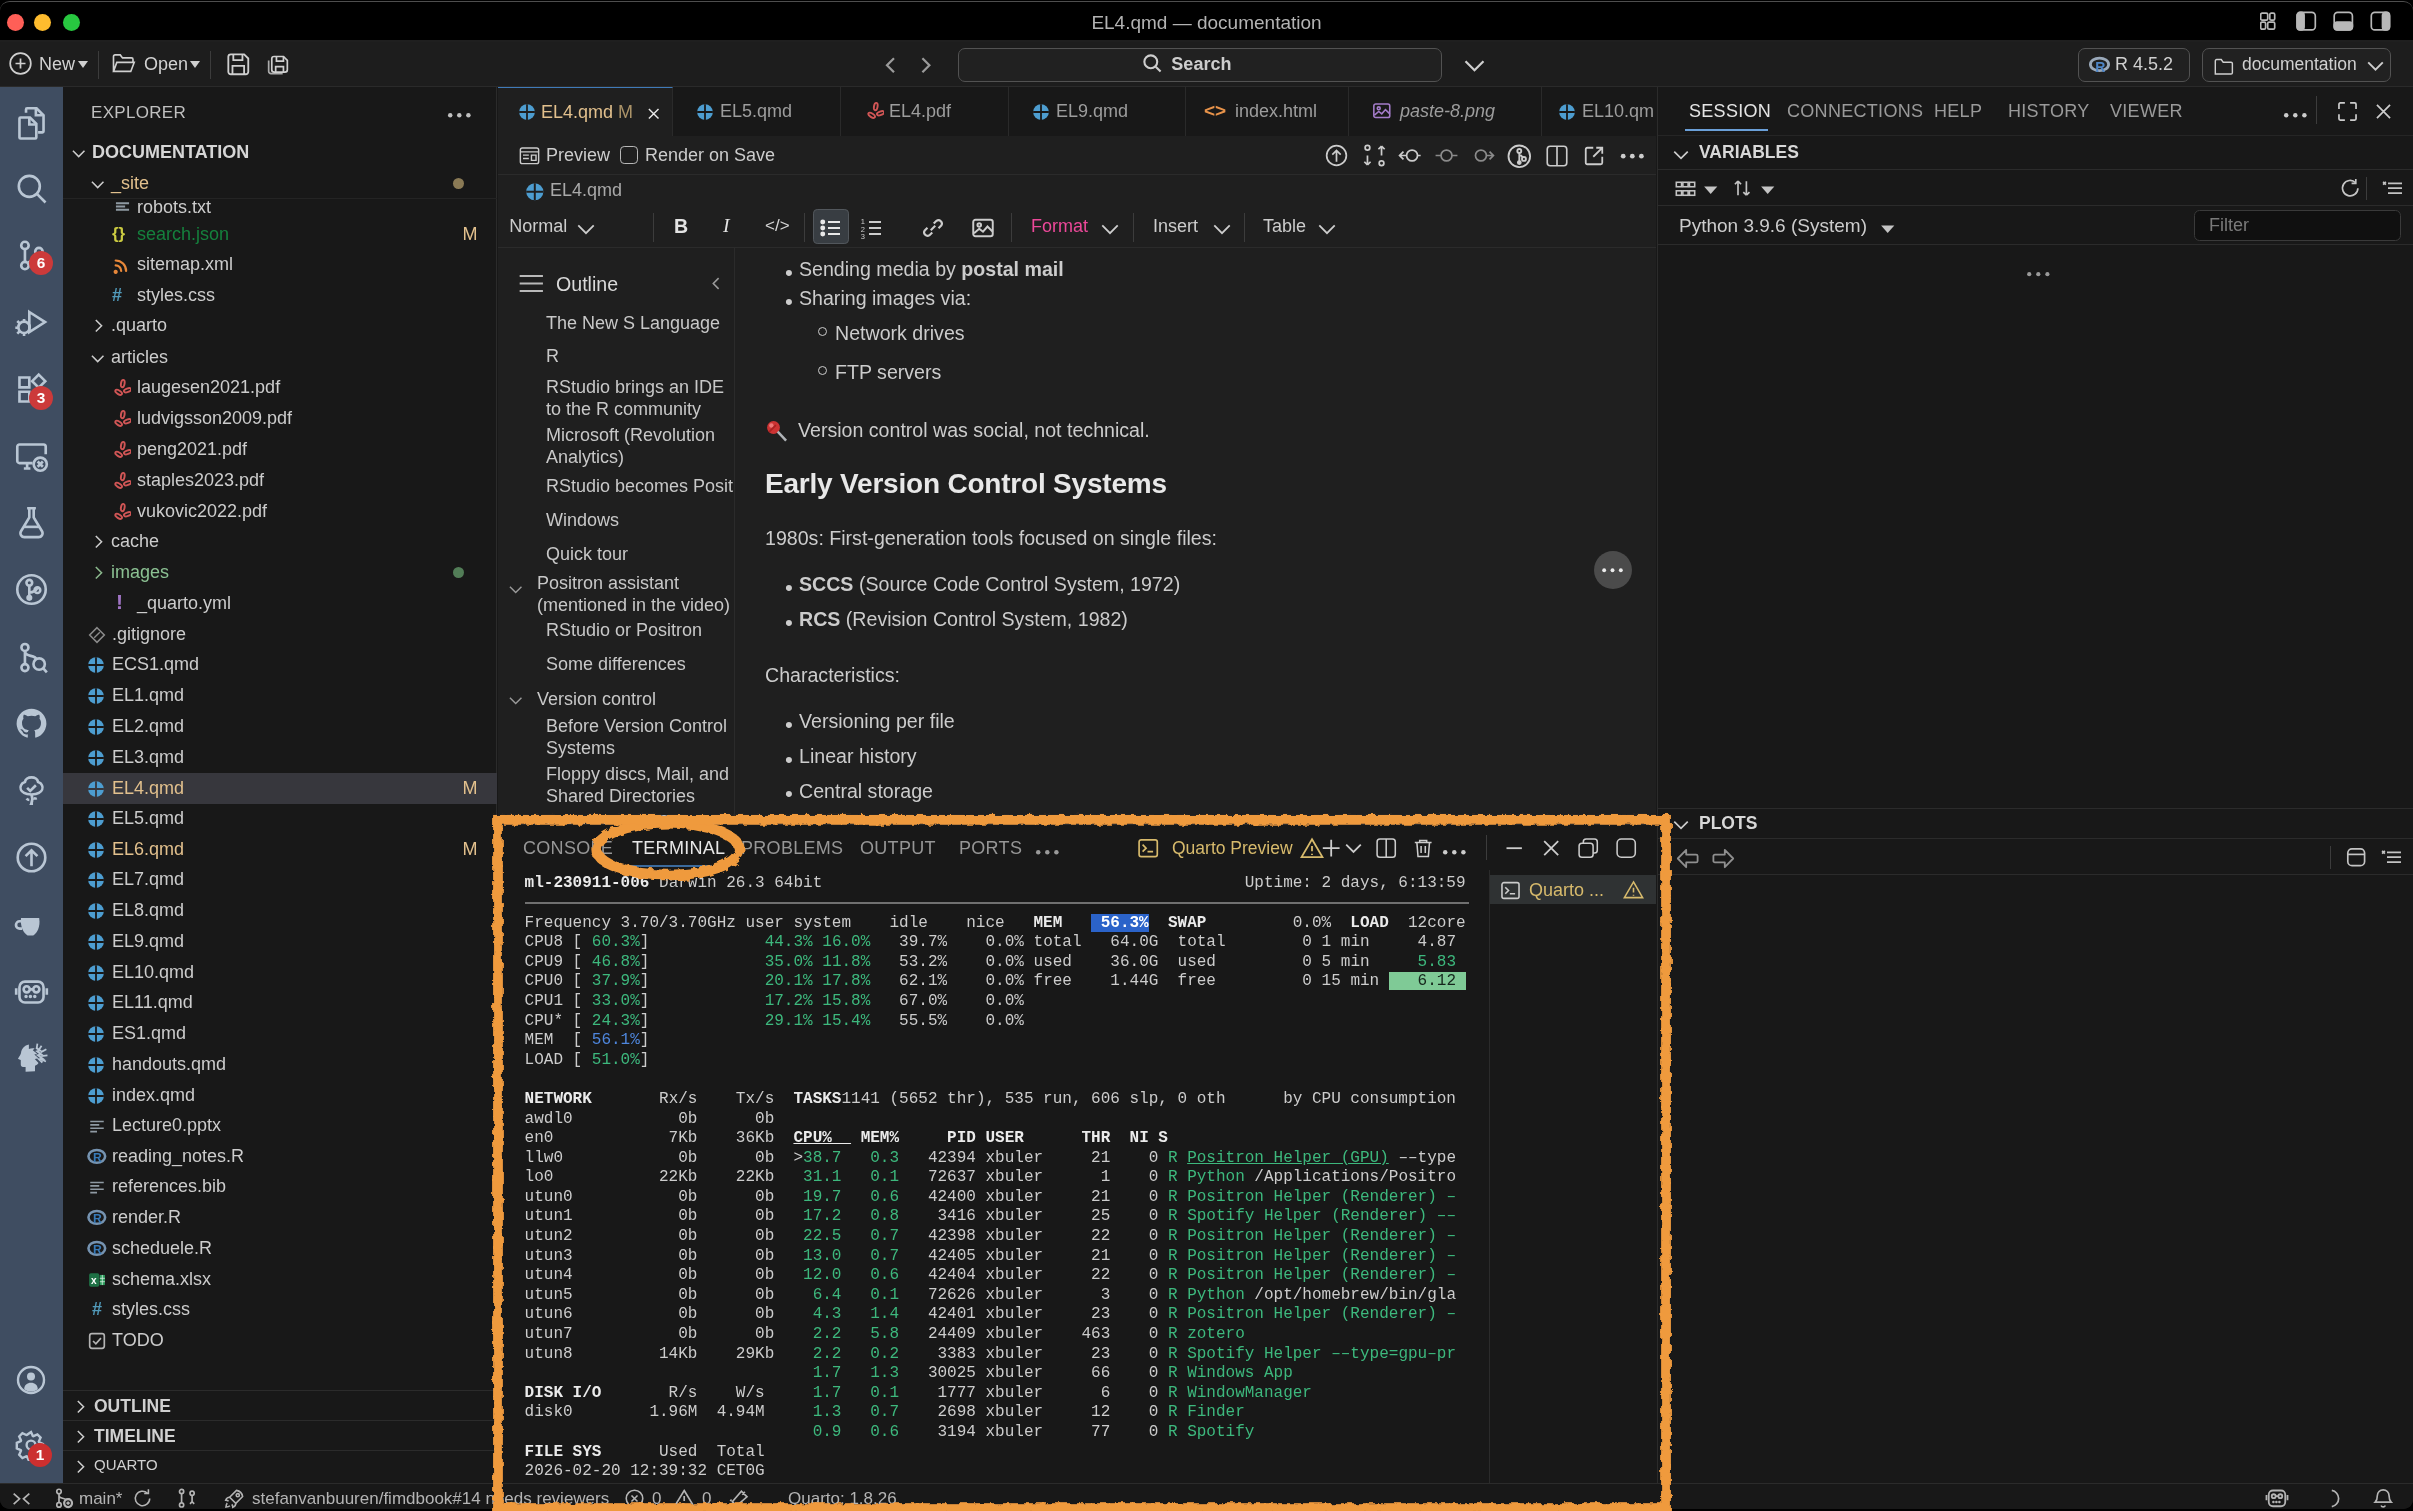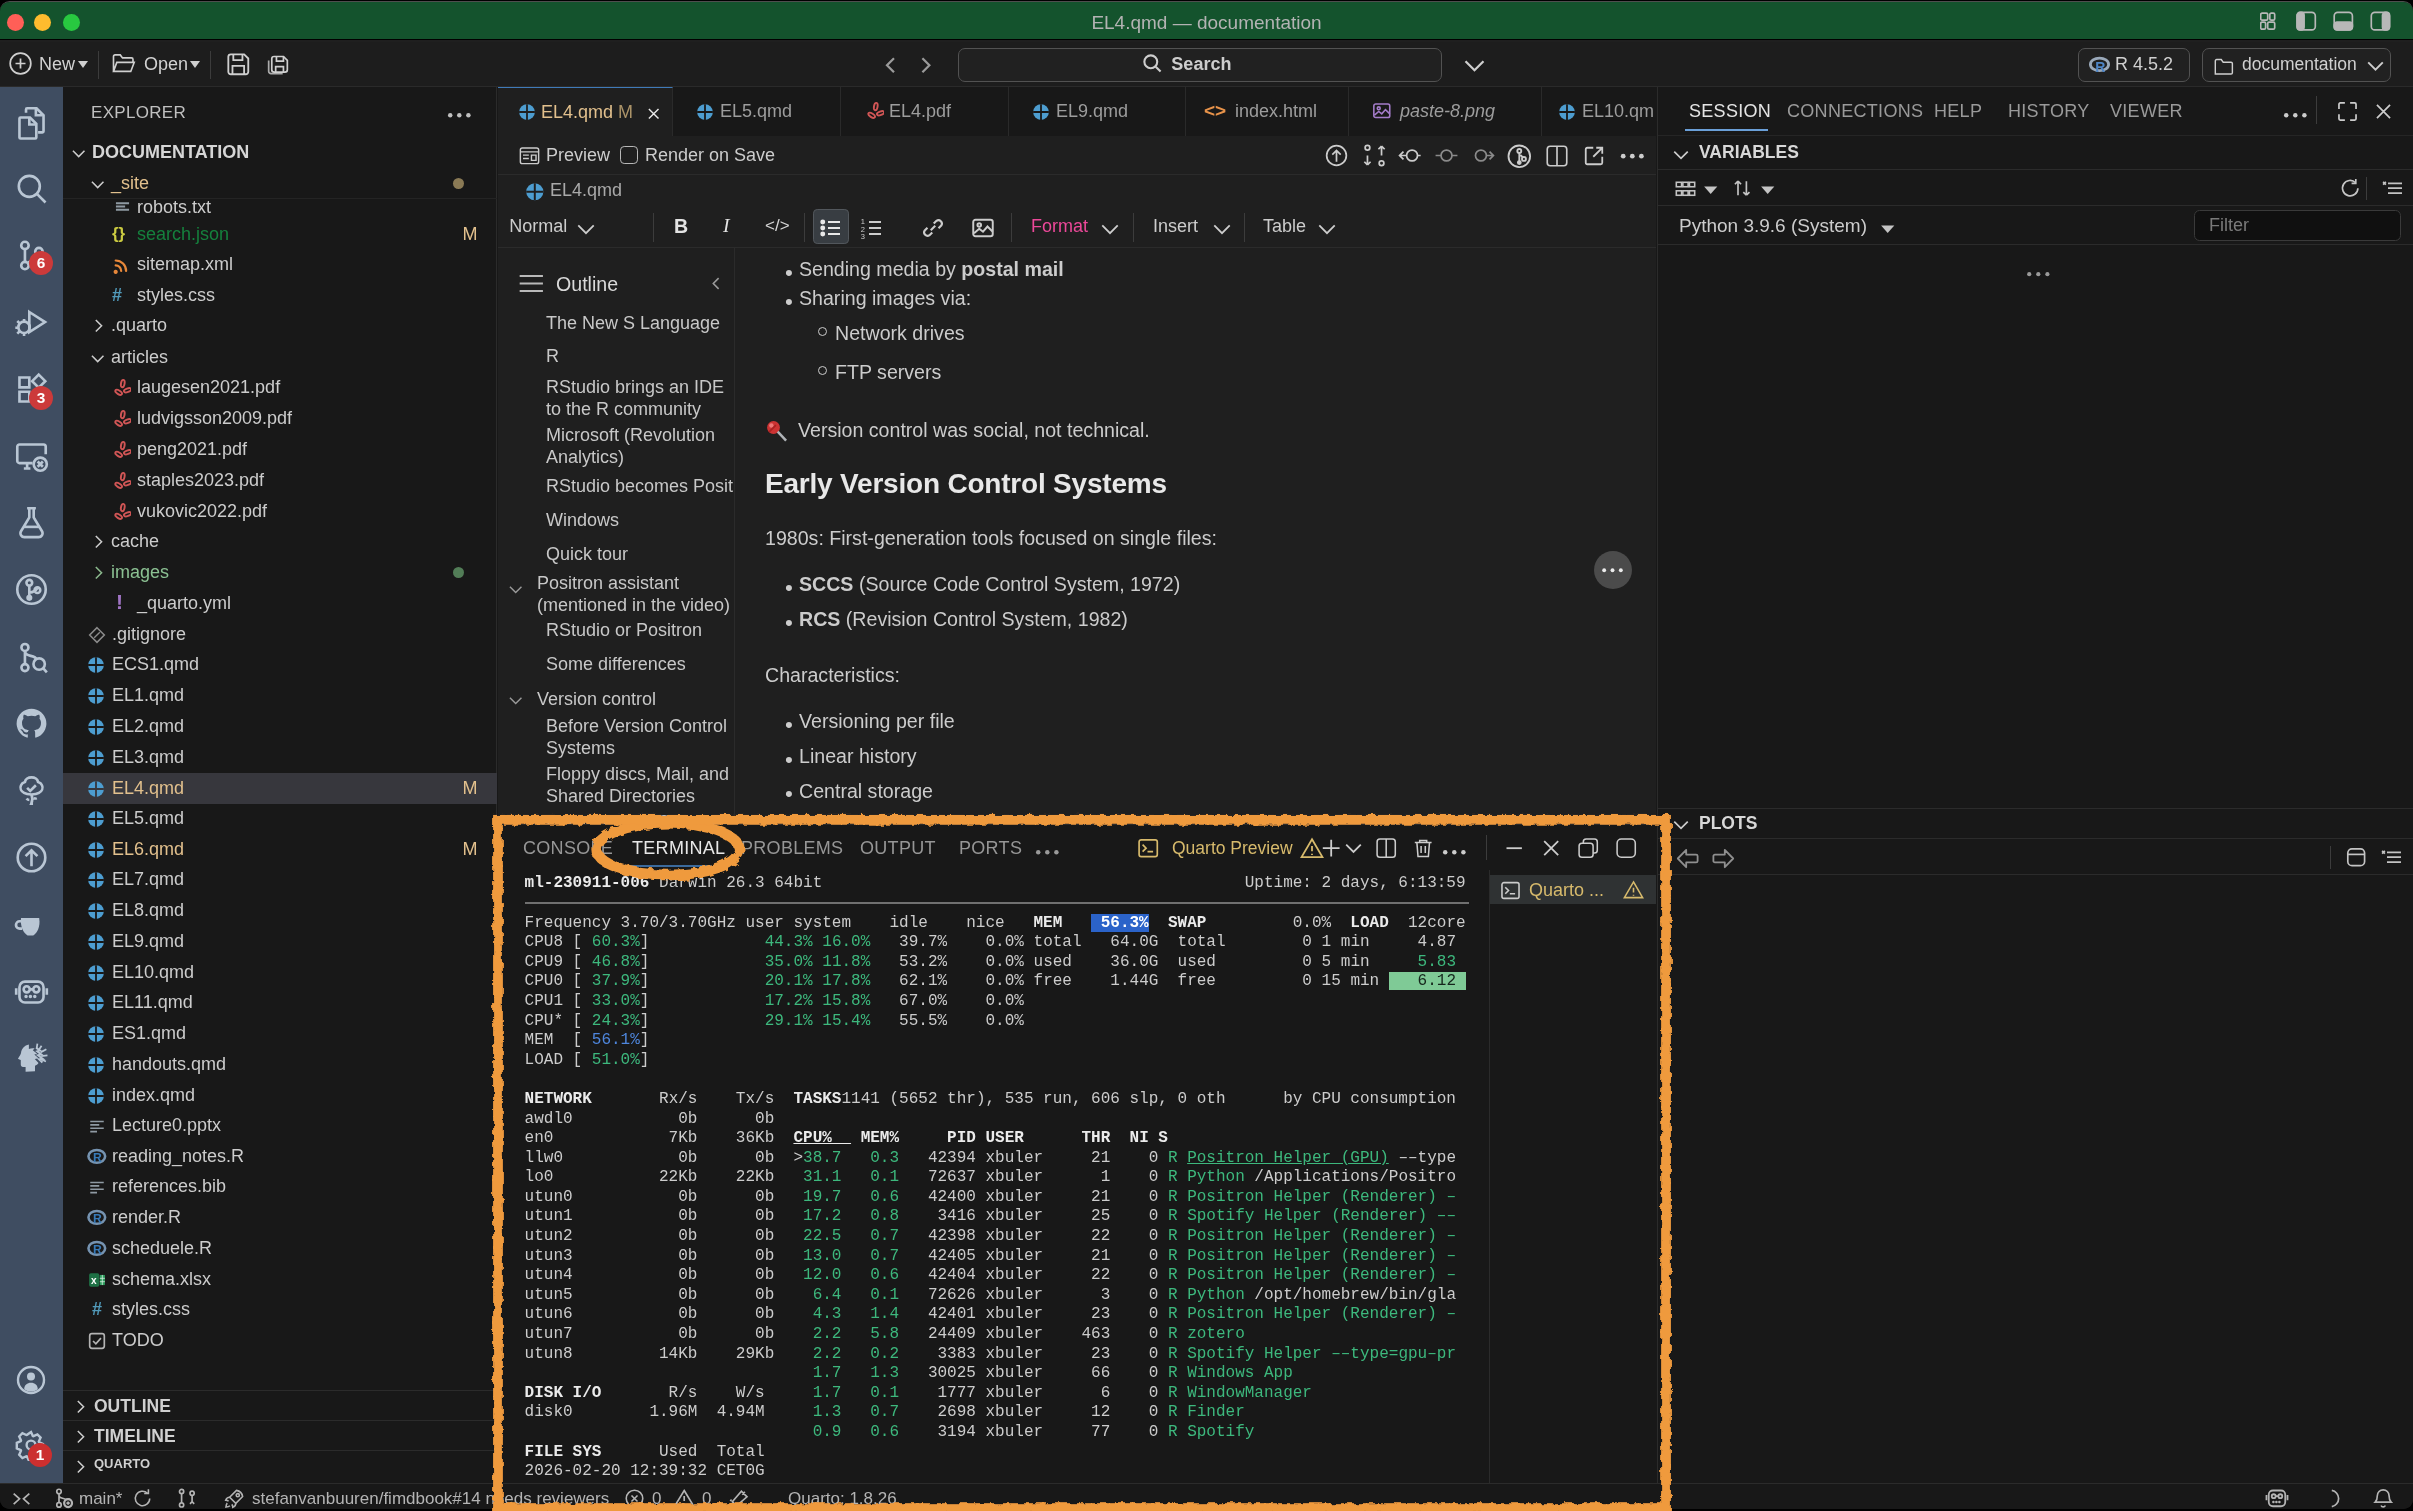--- a/index.html
+++ b/index.html
@@ -1,20 +1,20 @@
 <!DOCTYPE html>
 <html style="font-size:11.2px"><head><meta charset="utf-8">
 <style>
 * { margin:0; padding:0; box-sizing:border-box; }
 html,body { width:2413px; height:1511px; background:#000; overflow:hidden; }
 body { font-family:"Liberation Sans", sans-serif; color:#ccc; }
 .abs { position:absolute; }
 #win { position:absolute; left:0; top:1.4px; width:2413px; height:1508px; background:#1f1f1f; border-radius:9.8px; overflow:hidden; border-top:1.4px solid #4e4e4e; }
 
-#titlebar { position:absolute; left:0; top:0; width:2413px; height:38px; background:#14532d; border-bottom:1.4px solid #000; }
+#titlebar { position:absolute; left:0; top:0; width:2413px; height:38px; background:#000000; border-bottom:1.4px solid #000; }
 .tl { position:absolute; top:11.2px; width:17px; height:17px; border-radius:50%; }
 #title { position:absolute; top:9.8px; left:0; width:2413px; text-align:center; font-size:19px; color:#b3b3b3; }
 
 #toolbar { position:absolute; left:0; top:40px; width:2413px; height:45px; background:#1d1d1d; border-bottom:1.4px solid #2a2a2a; }
 .tbtxt { font-size:18px; color:#d2d2d2; }
 .caret { display:inline-block; width:0; height:0; border-left:5.6px solid transparent; border-right:5.6px solid transparent; border-top:7px solid #cfcfcf; vertical-align:middle; }
 .vsep { position:absolute; top:8.4px; width:1.4px; height:28px; background:#3c3c3c; }
 #searchbox { position:absolute; left:958px; top:5.6px; width:484px; height:34px; border:1.4px solid #525252; border-radius:7px; background:#212121; text-align:center; line-height:31px; font-size:18px; color:#cdcdcd; padding-right:28px; }
 .pillbtn { position:absolute; top:5.6px; height:34px; border:1.4px solid #525252; border-radius:7px; background:#212121; font-size:18px; color:#d0d0d0; line-height:31px; }
 
@@ -524,21 +524,21 @@
       <div class="abs" style="left:0;top:1333px;width:434px;height:30px;border-top:1.4px solid #2b2b2b">
           <svg class="ic" style="left:9.8px;top:7.7px" width="15.4" height="15.4" viewBox="0 0 16 16" fill="none" stroke="#ccc" stroke-width="1.6">
             <path d="M5 2l6 6-6 6"></path>
           </svg>
           <span class="abs" style="left:31px;top:4.2px;font-weight:bold;font-size:17.5px;color:#d0d0d0">TIMELINE</span>
         </div>
       <div class="abs" style="left:0;top:1363px;width:434px;height:31.5px;border-top:1.4px solid #2b2b2b">
           <svg class="ic" style="left:9.8px;top:7.7px" width="15.4" height="15.4" viewBox="0 0 16 16" fill="none" stroke="#ccc" stroke-width="1.6">
             <path d="M5 2l6 6-6 6"></path>
           </svg>
-          <span class="abs" style="left:31px;top:4.2px;font-weight:bold;font-size:13px;color:#d0d0d0">QUARTO</span>
+          <span class="abs" style="left:31px;top:4.2px;font-weight:normal;font-size:15px;color:#d0d0d0">QUARTO</span>
         </div>
     </div>
     <div id="editorcol">
       <div id="tabsrow">
         <div class="etab" style="left:0;width:175px;background:#1f1f1f;border-top:1.4px solid #3f7ab8">
             <svg class="ic qm" style="left:20px;top:14.7px" width="18" height="18" viewBox="0 0 16 16">
               <circle cx="8" cy="8" r="7" fill="#4d9dd0"></circle>
               <path d="M8 1v14M1 8h14" stroke="#1f1f1f" stroke-width="1.6"></path>
             </svg>
             <span class="lbl" style="left:43px;color:#e2c08d">EL4.qmd</span>

